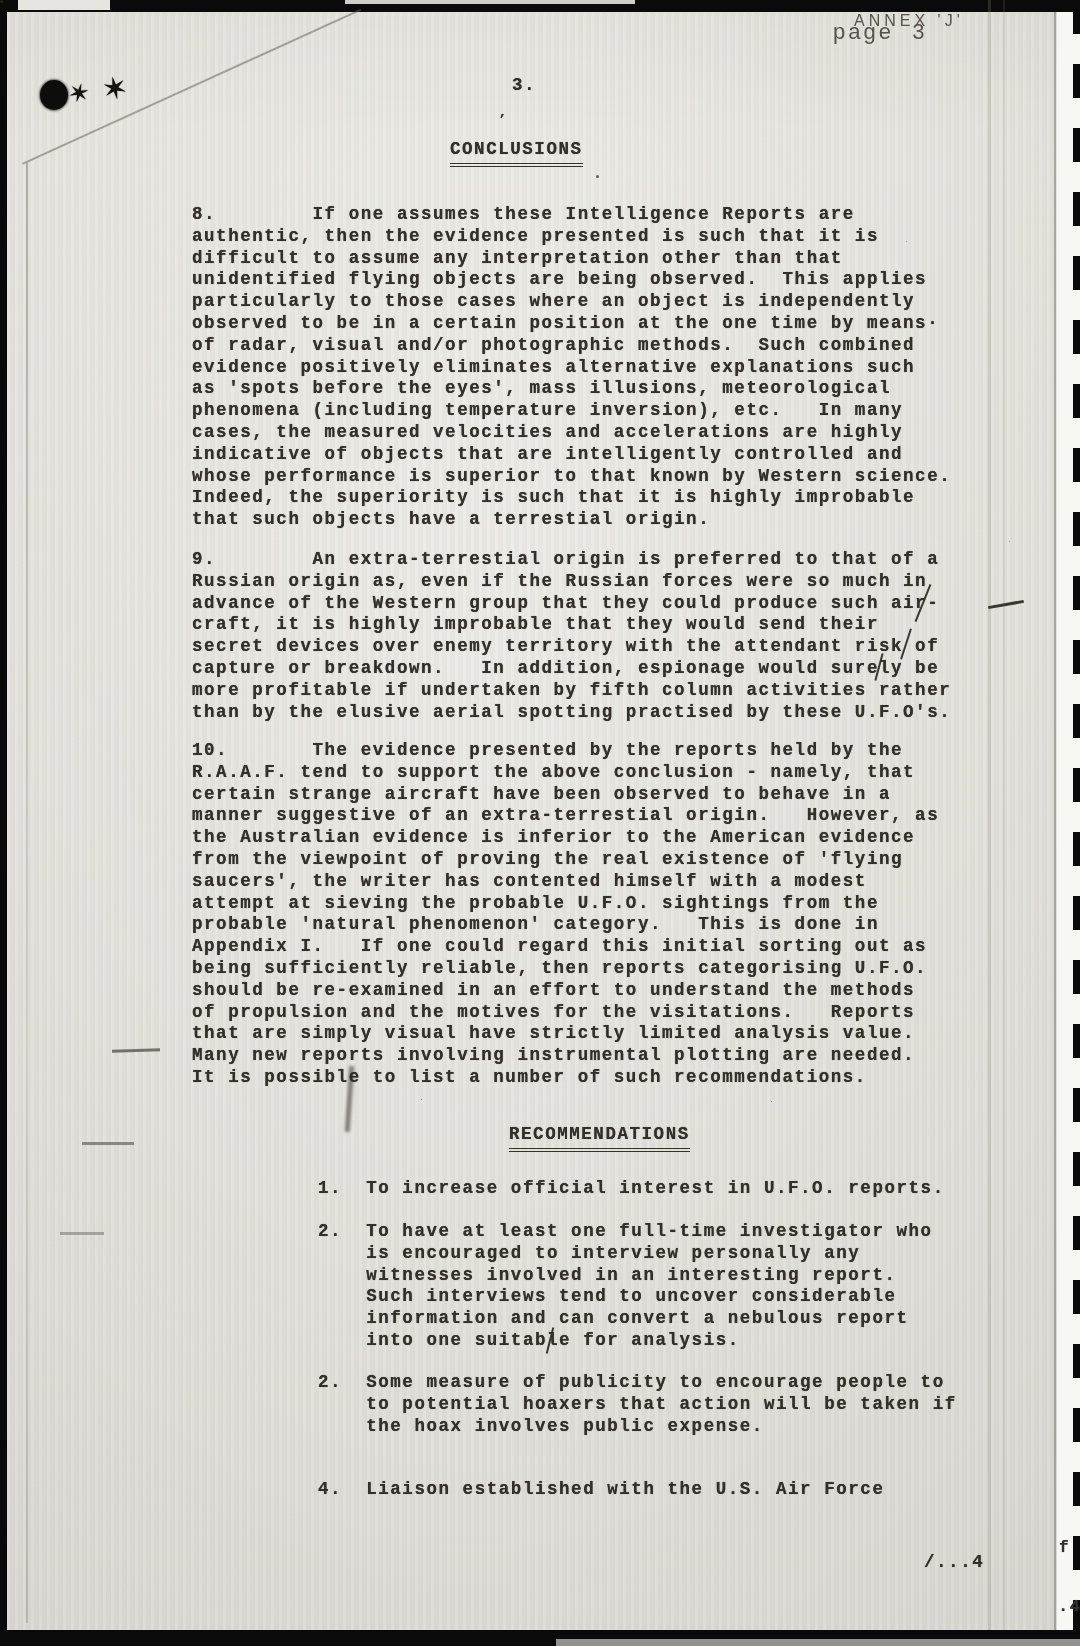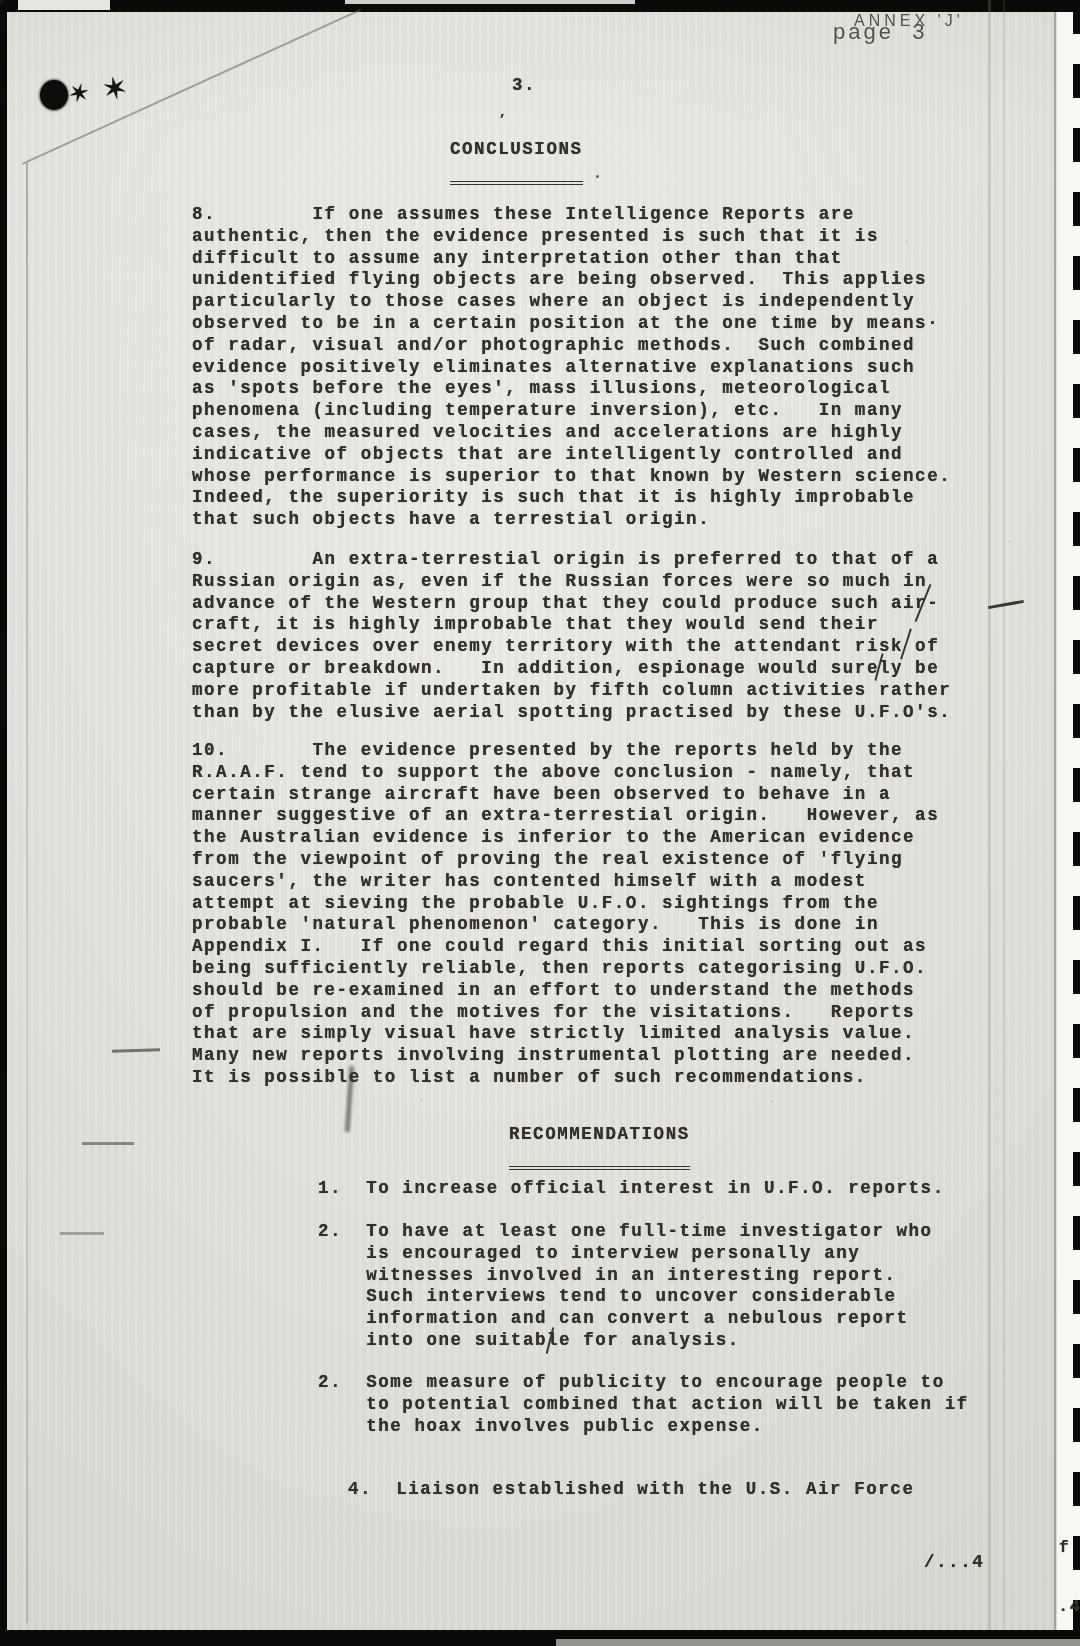--- a/index.html
+++ b/index.html
@@ -21,21 +21,21 @@
   #top-strip{position:absolute;left:0;top:0;width:1080px;height:12px;background:#0a0a0a;}
   .top-notch{position:absolute;background:#e6e5e0;height:10px;top:0;}
   #bottom-strip{position:absolute;left:0;top:1630px;width:1080px;height:16px;background:#0a0a0a;}
   #bottom-gray{position:absolute;left:556px;top:1639px;width:680px;height:7px;background:#92928c;}
   #left-strip{position:absolute;left:0;top:0;width:7px;height:1646px;background:#0a0a0a;}
 
   
   .typ{color:#33302a;font-size:17.5px;font-weight:700;letter-spacing:1.55px;
        white-space:pre;line-height:21.8px;text-shadow:0 0 0.7px rgba(45,42,36,0.85);}
   .block{position:absolute;}
-  .heading{position:absolute;border-bottom:4px double #353228;padding-bottom:20px;}
+  .heading{position:absolute;border-bottom:4px double #353228;padding-bottom:2px;}
   .hand{font-family:"Liberation Sans","DejaVu Sans",sans-serif;color:#55534b;
         font-weight:400;white-space:pre;}
 
   
   #punch-hole{position:absolute;left:40px;top:80px;width:28px;height:30px;border-radius:50%;
         background:#0d0d0b;box-shadow:0 0 2px 1px rgba(13,13,11,0.6);}
   .scribble{position:absolute;color:#15140f;text-shadow:0 0 1px #15140f;}
   #crease-diag{position:absolute;left:22px;top:163px;width:372px;height:0;
         border-top:2px solid rgba(95,93,84,0.5);transform:rotate(-24.5deg);transform-origin:left top;}
   #crease-vert{position:absolute;left:26px;top:163px;width:2px;height:1460px;
@@ -92,20 +92,20 @@
   <div class="typ block" style="left:499px;top:102px;font-size:13px;">,</div>
 
   <div class="typ heading" style="left:450px;top:139px;">CONCLUSIONS</div>
   <div class="typ block" style="left:192px;top:204px;"><div class="tline">8.        If one assumes these Intelligence Reports are</div><div class="tline">authentic, then the evidence presented is such that it is</div><div class="tline">difficult to assume any interpretation other than that</div><div class="tline">unidentified flying objects are being observed.  This applies</div><div class="tline">particularly to those cases where an object is independently</div><div class="tline">observed to be in a certain position at the one time by means·</div><div class="tline">of radar, visual and/or photographic methods.  Such combined</div><div class="tline">evidence positively eliminates alternative explanations such</div><div class="tline">as 'spots before the eyes', mass illusions, meteorological</div><div class="tline">phenomena (including temperature inversion), etc.   In many</div><div class="tline">cases, the measured velocities and accelerations are highly</div><div class="tline">indicative of objects that are intelligently controlled and</div><div class="tline">whose performance is superior to that known by Western science.</div><div class="tline">Indeed, the superiority is such that it is highly improbable</div><div class="tline">that such objects have a terrestial origin.</div></div>
   <div class="typ block" style="left:192px;top:549px;"><div class="tline">9.        An extra-terrestial origin is preferred to that of a</div><div class="tline">Russian origin as, even if the Russian forces were so much in</div><div class="tline">advance of the Western group that they could produce such air-</div><div class="tline">craft, it is highly improbable that they would send their</div><div class="tline">secret devices over enemy territory with the attendant risk of</div><div class="tline">capture or breakdown.   In addition, espionage would surely be</div><div class="tline">more profitable if undertaken by fifth column activities rather</div><div class="tline">than by the elusive aerial spotting practised by these U.F.O's.</div></div>
   <div class="typ block" style="left:192px;top:740px;"><div class="tline">10.       The evidence presented by the reports held by the</div><div class="tline">R.A.A.F. tend to support the above conclusion - namely, that</div><div class="tline">certain strange aircraft have been observed to behave in a</div><div class="tline">manner suggestive of an extra-terrestial origin.   However, as</div><div class="tline">the Australian evidence is inferior to the American evidence</div><div class="tline">from the viewpoint of proving the real existence of 'flying</div><div class="tline">saucers', the writer has contented himself with a modest</div><div class="tline">attempt at sieving the probable U.F.O. sightings from the</div><div class="tline">probable 'natural phenomenon' category.   This is done in</div><div class="tline">Appendix I.   If one could regard this initial sorting out as</div><div class="tline">being sufficiently reliable, then reports categorising U.F.O.</div><div class="tline">should be re-examined in an effort to understand the methods</div><div class="tline">of propulsion and the motives for the visitations.   Reports</div><div class="tline">that are simply visual have strictly limited analysis value.</div><div class="tline">Many new reports involving instrumental plotting are needed.</div><div class="tline">It is possible to list a number of such recommendations.</div></div>
 
   <div class="typ heading" style="left:509px;top:1124px;">RECOMMENDATIONS</div>
   <div class="typ block" style="left:318px;top:1178px;"><div class="tline">1.  To increase official interest in U.F.O. reports.</div></div>
   <div class="typ block" style="left:318px;top:1221px;"><div class="tline">2.  To have at least one full-time investigator who</div><div class="tline">    is encouraged to interview personally any</div><div class="tline">    witnesses involved in an interesting report.</div><div class="tline">    Such interviews tend to uncover considerable</div><div class="tline">    information and can convert a nebulous report</div><div class="tline">    into one suitable for analysis.</div></div>
-  <div class="typ block" style="left:318px;top:1372px;"><div class="tline">2.  Some measure of publicity to encourage people to</div><div class="tline">    to potential combined that action will be taken if</div><div class="tline">    the hoax involves public expense.</div></div>
-  <div class="typ block" style="left:318px;top:1479px;margin-left:30px;"><div class="tline">4.  Liaison established with the U.S. Air Force</div></div>
+  <div class="typ block" style="left:318px;top:1372px;"><div class="tline">2.  Some measure of publicity to encourage people to</div><div class="tline">    to potential hoaxers that action will be taken if</div><div class="tline">    the hoax involves public expense.</div></div>
+  <div class="typ block" style="left:318px;top:1479px;"><div class="tline">4.  Liaison established with the U.S. Air Force</div></div>
 
   <div class="typ block" style="left:924px;top:1552px;">/...4</div>
   <div class="typ block" style="left:1059px;top:1538px;font-size:16px;">f</div>
   <div class="typ block" style="left:1058px;top:1596px;font-size:17px;">.4</div>
 
 </div>
 
 </body></html>

